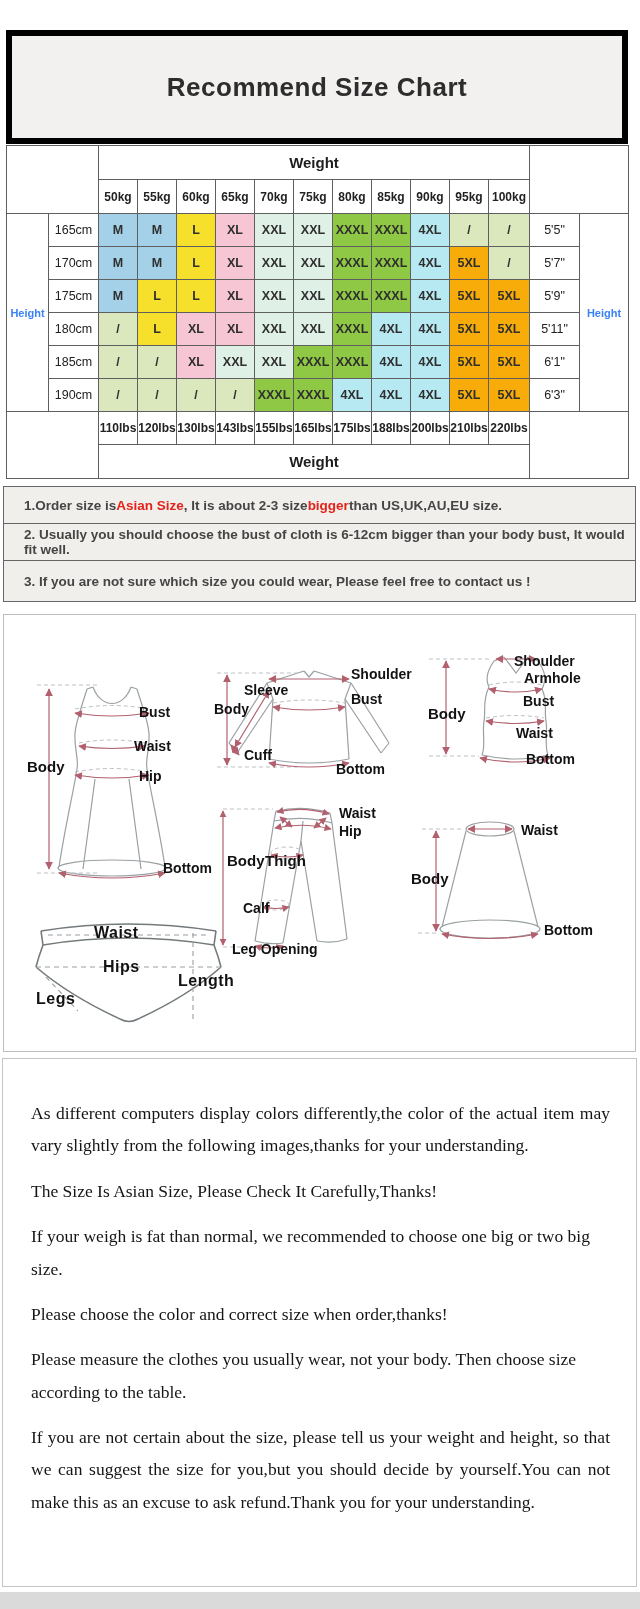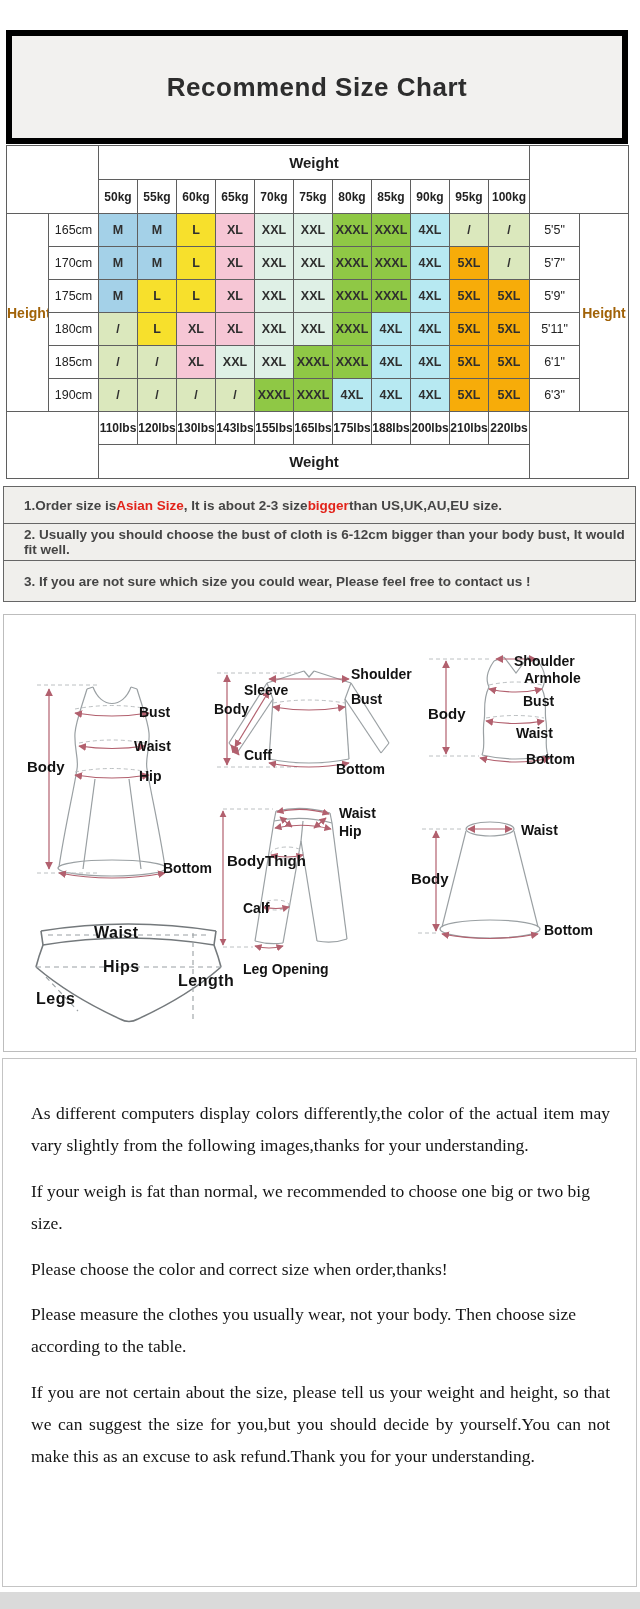--- a/index.html
+++ b/index.html
@@ -13,21 +13,21 @@
   .title{font-size:26px;font-weight:bold;color:#2d2d2d;letter-spacing:.5px;}
 
   
   .size-table{position:absolute;left:6px;top:145px;width:622px;border-collapse:collapse;
               table-layout:fixed;background:#fff;}
   .size-table td{border:1px solid #5f5f5f;text-align:center;vertical-align:middle;
                  padding:0;overflow:hidden;color:#2f2f2f;}
   tr.tr-whdr{height:34px;} tr.tr-kg{height:34px;} tr.tr-data{height:33px;}
   tr.tr-lbs{height:33px;}  tr.tr-wbot{height:34px;}
   td.hdr{font-weight:bold;font-size:15px;color:#1e1e1e;}
-  td.side{font-weight:bold;font-size:14px;color:#a16207;}
+  td.side{font-weight:bold;font-size:11px;color:#3b82f6;}
   td.kg{font-weight:600;font-size:12px;color:#222;}
   td.size{font-weight:bold;font-size:12.5px;}
   td.hcm,td.hft{font-size:12.5px;color:#222;}
 
   
   .order-note{position:absolute;left:3px;width:633px;background:#f0efec;
               border:1px solid #666;box-sizing:border-box;display:flex;align-items:center;
               padding-left:20px;font-size:13.5px;font-weight:bold;color:#454545;}
   .order-note .red{color:#e2231a;}
   .n1{top:486px;height:38px;} .n2{top:523px;height:38px;} .n3{top:560px;height:42px;}
@@ -379,21 +379,21 @@
           <path d="M62,54 Q78,58 94,54" marker-start="url(#arrP)" marker-end="url(#arrP)"></path>
           <path d="M54,106 Q67,109 80,106" marker-start="url(#arrP)" marker-end="url(#arrP)"></path>
           <path d="M46,145 Q60,149 74,145" marker-start="url(#arrP)" marker-end="url(#arrP)"></path>
         </g>
       </svg>
       <span class="dlabel" style="left:130px;top:5px;">Waist</span>
       <span class="dlabel" style="left:130px;top:23px;">Hip</span>
       <span class="dlabel" style="left:18px;top:52px;font-size:15px;">Body</span>
       <span class="dlabel" style="left:56px;top:52px;font-size:15px;">Thigh</span>
       <span class="dlabel" style="left:34px;top:100px;">Calf</span>
-      <span class="dlabel" style="left:34px;top:141px;margin-top:20px;">Leg Opening</span>
+      <span class="dlabel" style="left:23px;top:141px;">Leg Opening</span>
     </div>
 
     <div class="dwrap" style="left:400px;top:200px;width:200px;height:130px;">
       <svg width="200" height="130" viewBox="0 0 200 130">
         <defs>
             <marker id="arrK" viewBox="0 0 10 10" refX="9" refY="5" markerWidth="6.5" markerHeight="6.5" orient="auto-start-reverse">
               <path d="M0,0 L10,5 L0,10 z" fill="#b2606e"></path>
             </marker>
           </defs>
         <g stroke="#9aa0a3" fill="none" stroke-width="1.2">
@@ -440,20 +440,21 @@
       <span class="dlabel big" style="left:78px;top:10px;">Waist</span>
       <span class="dlabel big" style="left:87px;top:44px;">Hips</span>
       <span class="dlabel big" style="left:20px;top:76px;">Legs</span>
       <span class="dlabel big" style="left:162px;top:58px;">Length</span>
     </div>
   </div>
 
   <div class="bottom-box">
     <div id="bottom-paragraphs">
         <p class="note-para just">As different computers display colors differently,the color of the actual item may vary slightly from the following images,thanks for your understanding.</p>
+        <p class="note-para">The Size Is Asian Size, Please Check It Carefully,Thanks!</p>
         <p class="note-para">If your weigh is fat than normal, we recommended to choose one big or two big size.</p>
         <p class="note-para">Please choose the color and correct size when order,thanks!</p>
         <p class="note-para">Please measure the clothes you usually wear, not your body. Then choose size according to the table.</p>
         <p class="note-para just">If you are not certain about the size, please tell us your weight and height, so that we can suggest the size for you,but you should decide by yourself.You can not make this as an excuse to ask refund.Thank you for your understanding.</p>
       </div>
   </div>
 
   <div class="footer-band"></div>
 </div>
 

